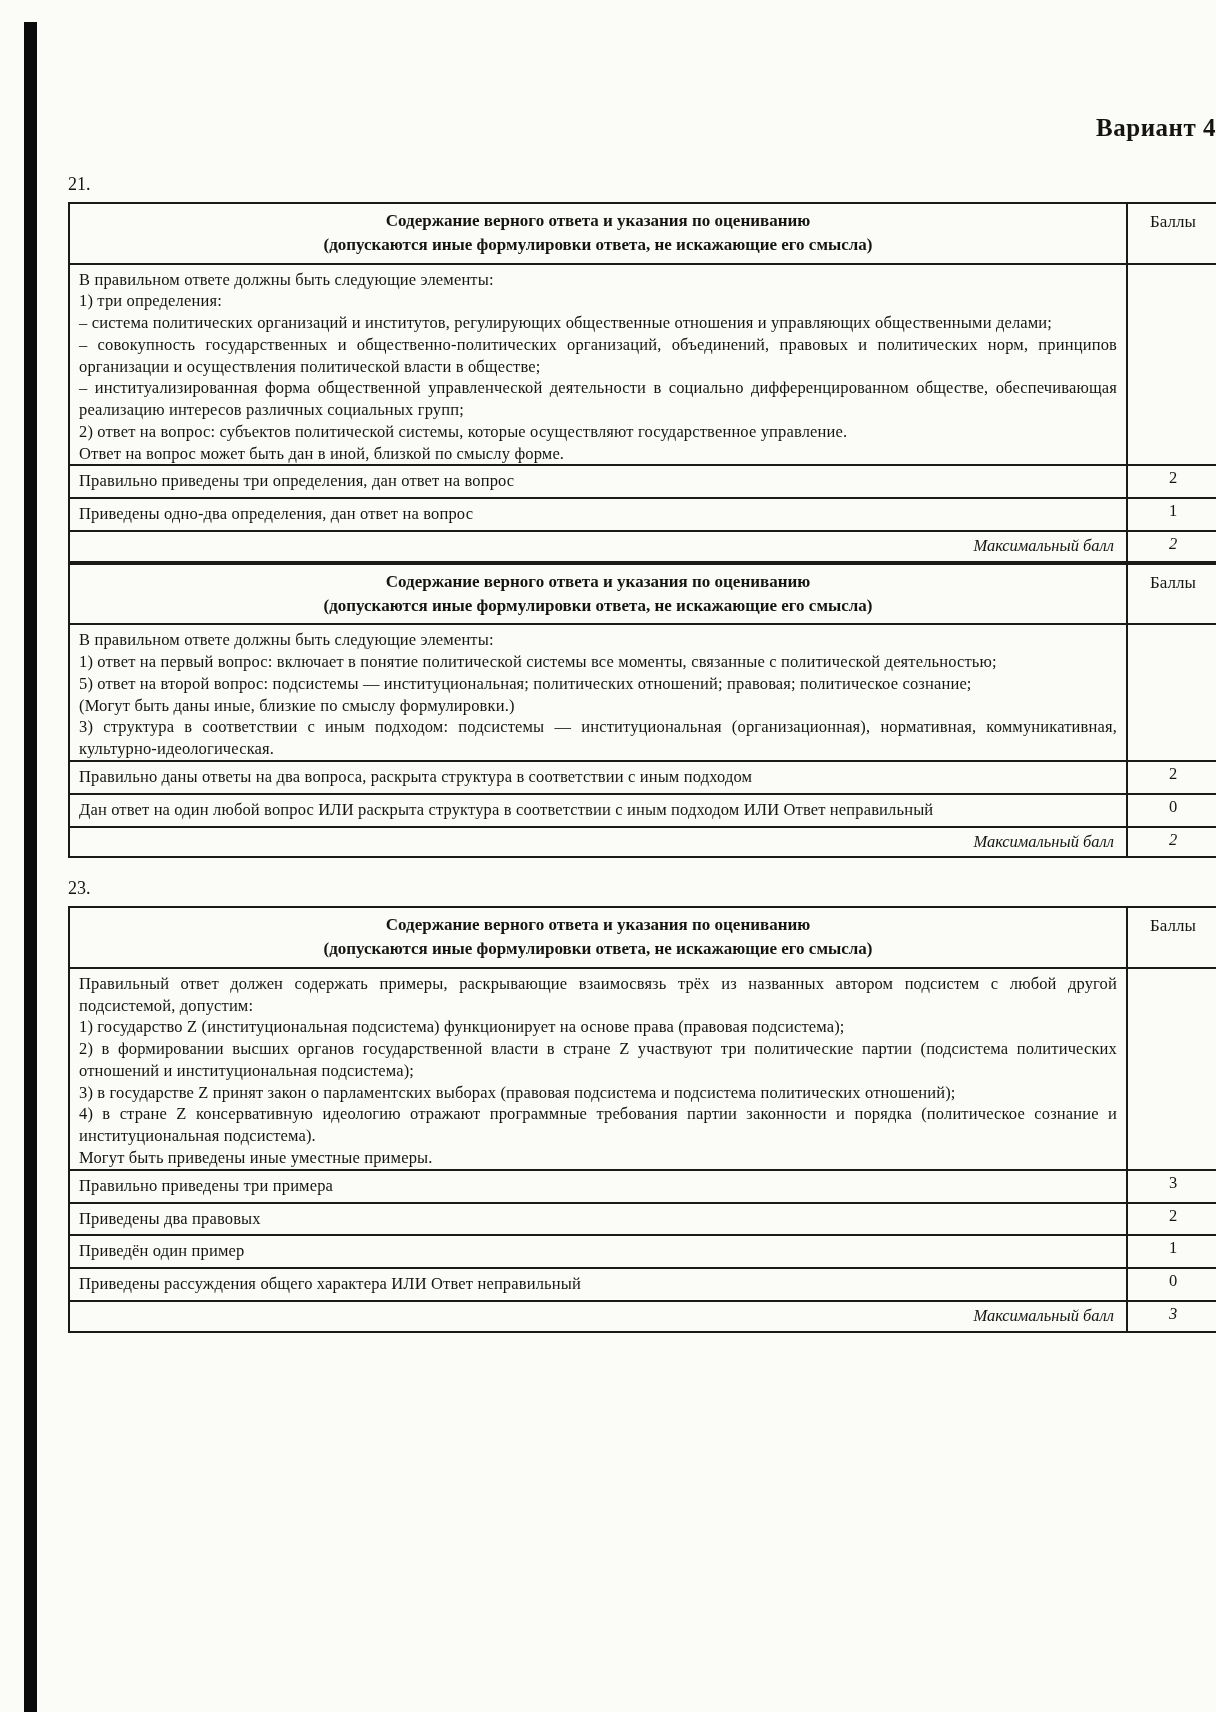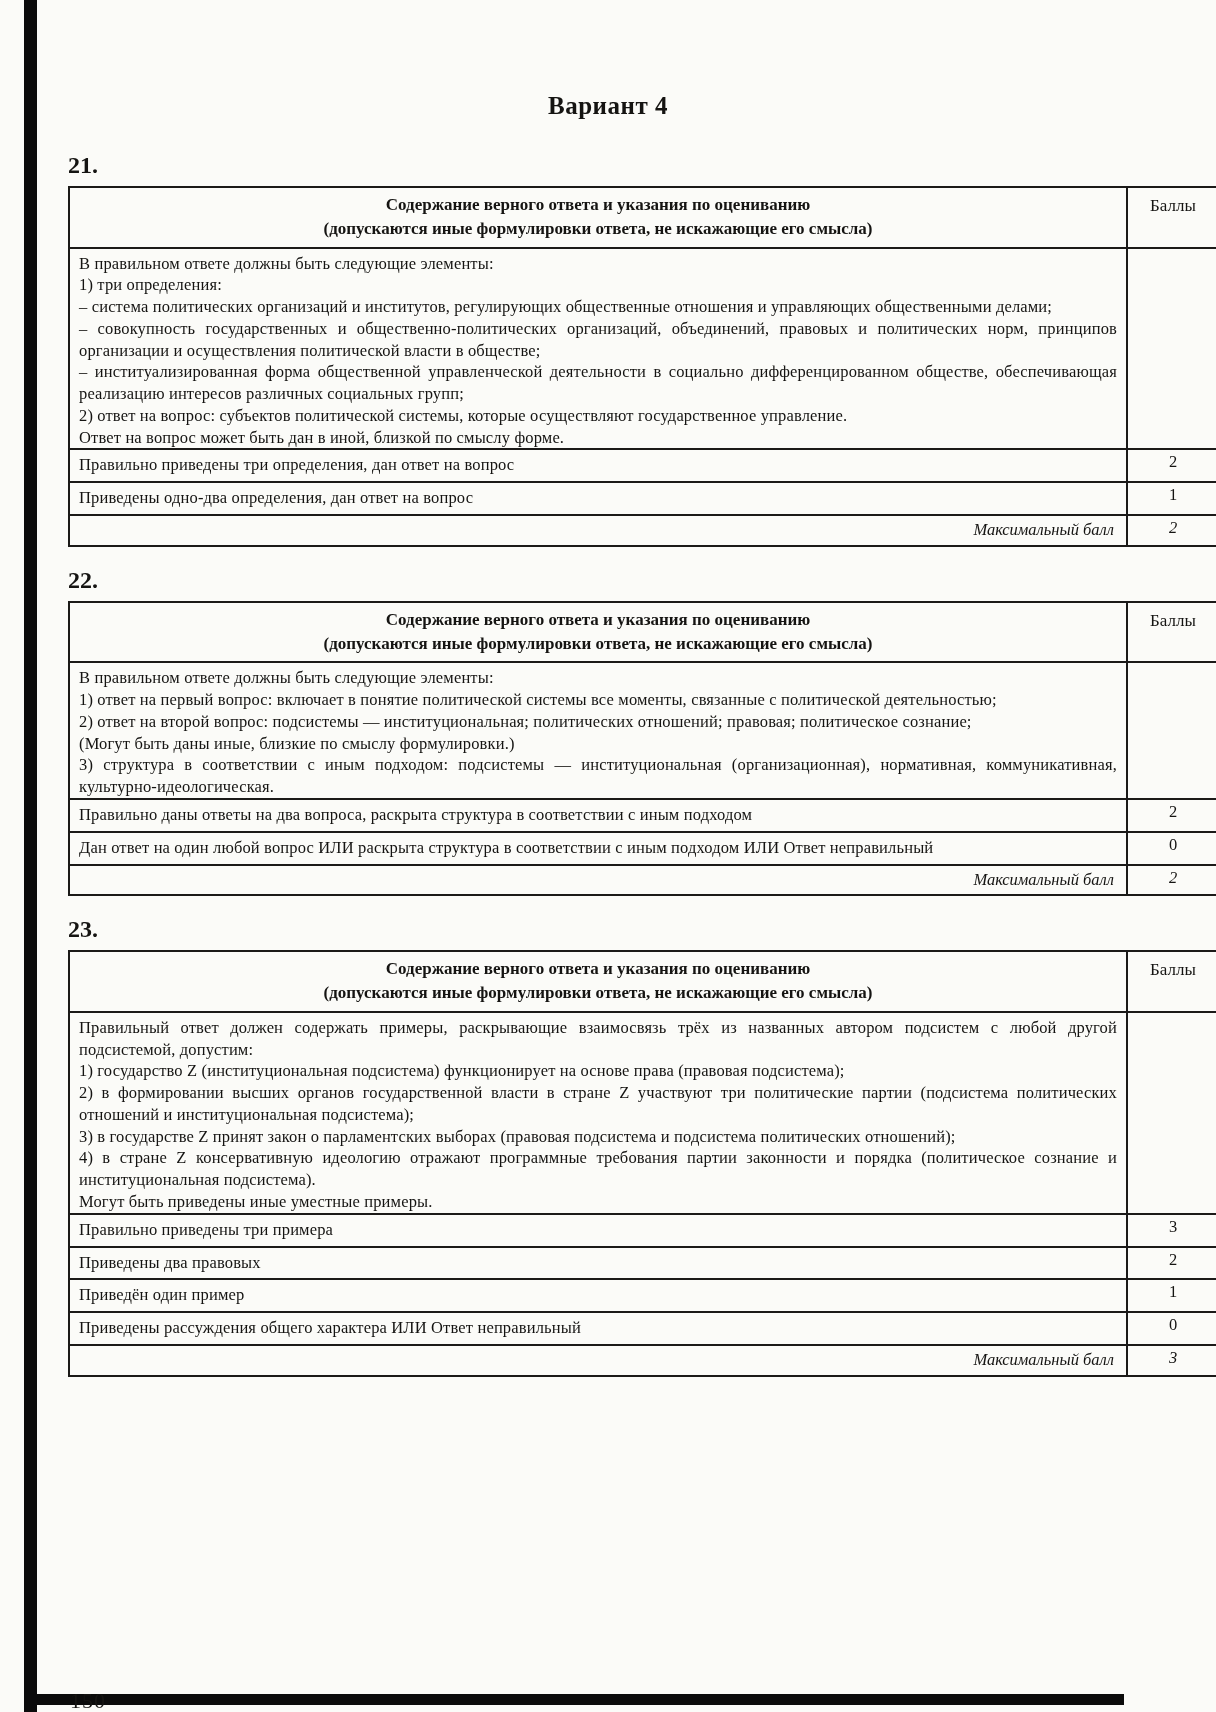--- a/index.html
+++ b/index.html
@@ -17,31 +17,32 @@
     position: absolute; left: 24px; top: 0; width: 13px; height: 1712px;
     background: #0b0b0b;
   }
   .scan-bar-bottom {
     position: absolute; left: 24px; top: 1694px; width: 1100px; height: 11px;
     background: #0b0b0b;
   }
 
   .title {
     padding-top: 92px;
-    text-align: center;
+    text-align: right;
     font-size: 25px;
     font-weight: bold;
     letter-spacing: 0.5px;
+    margin-top: 22px;
   }
 
   .content { margin: 0 0 0 68px; width: 968px; }
 
   .task-number {
-    font-weight: bold;
-    font-size: 24px;
+    font-weight: normal;
+    font-size: 18px;
     margin: 20px 0 7px 0;
   }
   .task:first-of-type .task-number { margin-top: 32px; }
 
   table.answer-table {
     border-collapse: collapse;
     table-layout: fixed;
     width: 1152px;
     border: 2px solid #1b1a18;
   }
@@ -147,37 +148,36 @@
           </tr>
           <tr class="max-row">
             <td class="max-label">Максимальный балл</td>
             <td class="points-cell">2</td>
           </tr>
         </tbody>
       </table>
     </section>
 
     <section class="task">
-      <div class="task-number">22.</div>
       <table class="answer-table">
         <thead>
           <tr>
             <th class="criteria-head">
               <div class="head-main">Содержание верного ответа и указания по оцениванию</div>
               <div class="head-sub">(допускаются иные формулировки ответа, не искажающие его смысла)</div>
             </th>
             <th class="points-head">Баллы</th>
           </tr>
         </thead>
         <tbody>
           <tr>
             <td class="answer-cell">
               <p>В правильном ответе должны быть следующие элементы:</p>
               <p>1) ответ на первый вопрос: включает в понятие политической системы все моменты, связанные с политической деятельностью;</p>
-              <p>2) ответ на второй вопрос: подсистемы — институциональная; политических отношений; правовая; политическое сознание;</p>
+              <p>5) ответ на второй вопрос: подсистемы — институциональная; политических отношений; правовая; политическое сознание;</p>
               <p>(Могут быть даны иные, близкие по смыслу формулировки.)</p>
               <p>3) структура в соответствии с иным подходом: подсистемы — институциональная (организационная), нормативная, коммуникативная, культурно-идеологическая.</p>
             </td>
             <td class="points-cell"></td>
           </tr>
           <tr>
             <td class="criteria-cell">Правильно даны ответы на два вопроса, раскрыта структура в соответствии с иным подходом</td>
             <td class="points-cell">2</td>
           </tr>
           <tr>

